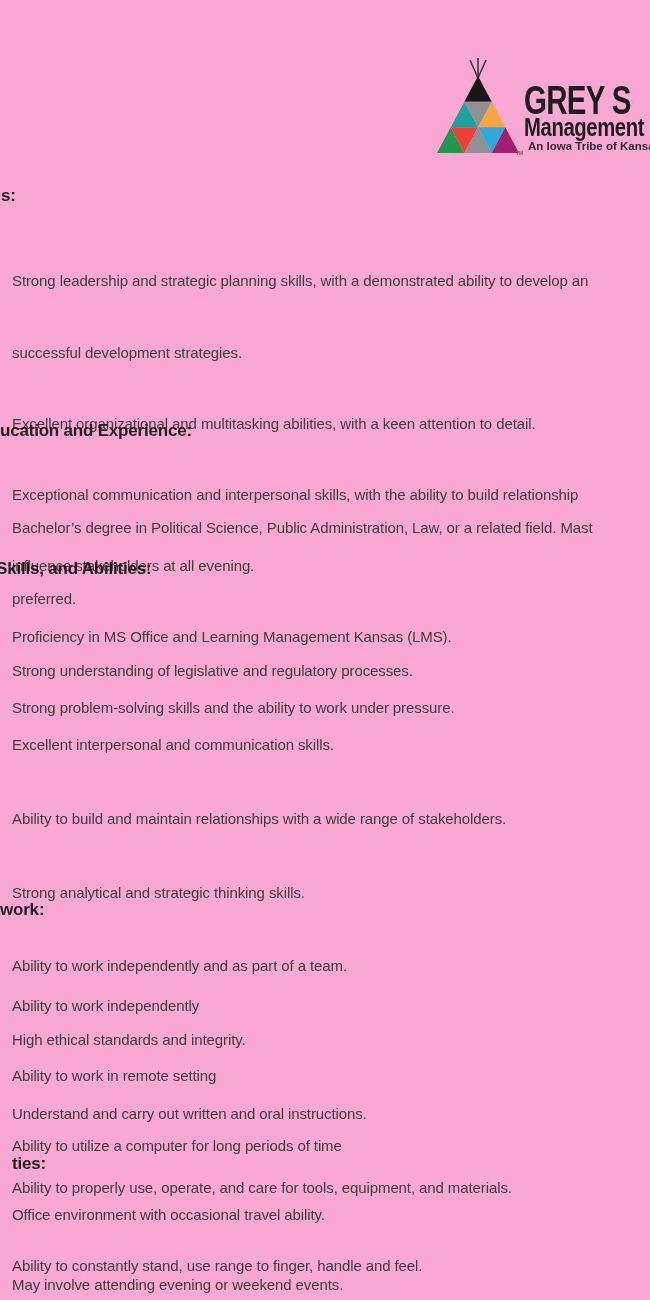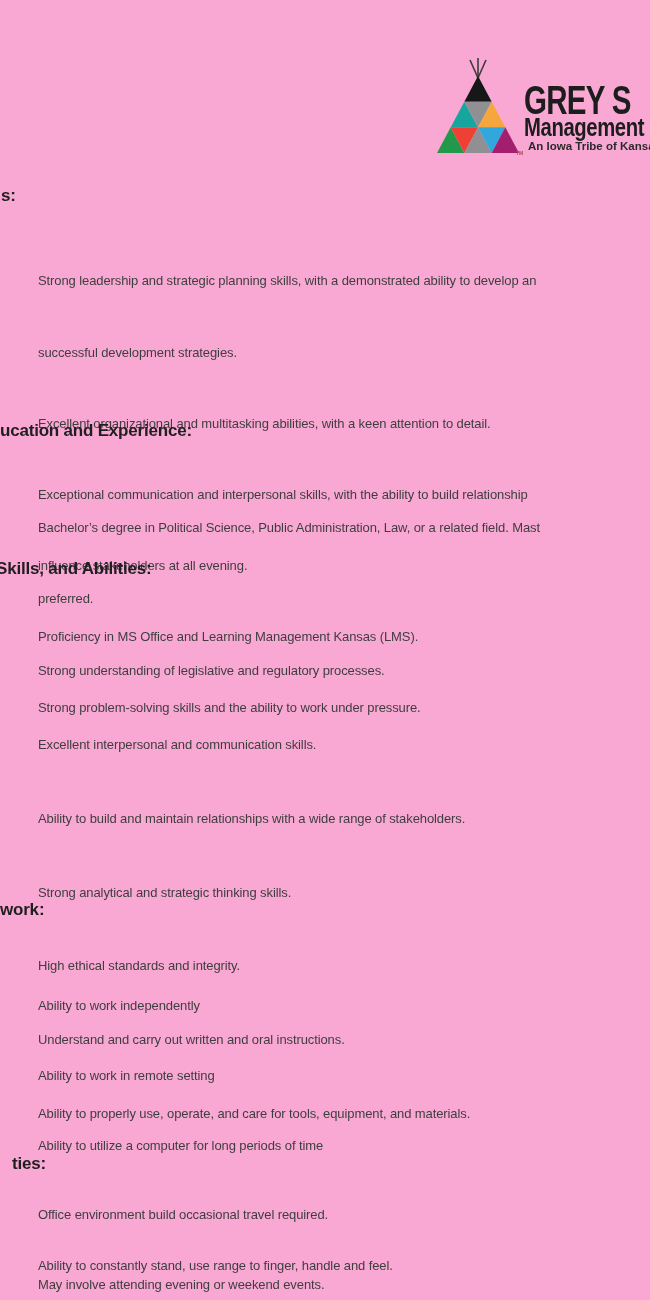--- a/index.html
+++ b/index.html
@@ -34,22 +34,22 @@
     font-size:5px;font-weight:700;color:#a84c44;
   }
   
   .heading{
     position:absolute;
     font-size:17px;font-weight:700;letter-spacing:-0.2px;
     color:#1f1f1f;white-space:pre;
   }
   .list{
     position:absolute;left:12px;
-    font-size:13px;letter-spacing:-0.1px;
-    color:#3e3e3e;white-space:pre;margin-left:26px;
+    font-size:15px;letter-spacing:-0.1px;
+    color:#3e3e3e;white-space:pre;
   }
   #h1{top:186px;left:1px}   #l1{top:222px;line-height:23.7px}
   #h2{top:421px;left:0}     #l2{top:469px;line-height:23.5px}
   #h3{top:559px;left:-4px}  #l3{top:610px;line-height:24.6px}
   #h4{top:900px;left:0}     #l4{top:948px;line-height:23.2px}
   #h5{top:1154px;left:12px}    #l5{top:1206px;line-height:24px}
 </style>
 </head>
 <body>
 
@@ -93,32 +93,33 @@
     <div>Bachelor’s degree in Political Science, Public Administration, Law, or a related field. Mast</div>
     <div>preferred.</div>
   </div>
 
   <div class="heading" id="h3">Skills, and Abilities:</div>
   <div class="list" id="l3">
     <div>Strong understanding of legislative and regulatory processes.</div>
     <div>Excellent interpersonal and communication skills.</div>
     <div>Ability to build and maintain relationships with a wide range of stakeholders.</div>
     <div>Strong analytical and strategic thinking skills.</div>
+    <div>Ability to work independently and as part of a team.</div>
     <div>High ethical standards and integrity.</div>
     <div>Understand and carry out written and oral instructions.</div>
     <div>Ability to properly use, operate, and care for tools, equipment, and materials.</div>
     
   </div>
 
   <div class="heading" id="h4">work:</div>
   <div class="list" id="l4">
     <div>Ability to work independently</div>
     <div>Ability to work in remote setting</div>
     <div>Ability to utilize a computer for long periods of time</div>
-    <div>Office environment build occasional travel required.</div>
+    <div>Office environment with occasional travel ability.</div>
     <div>May involve attending evening or weekend events.</div>
   </div>
 
   <div class="heading" id="h5">ties:</div>
   <div class="list" id="l5">
     <div>Ability to constantly stand, use range to finger, handle and feel.</div>
     
   </div>
 
 </div>

